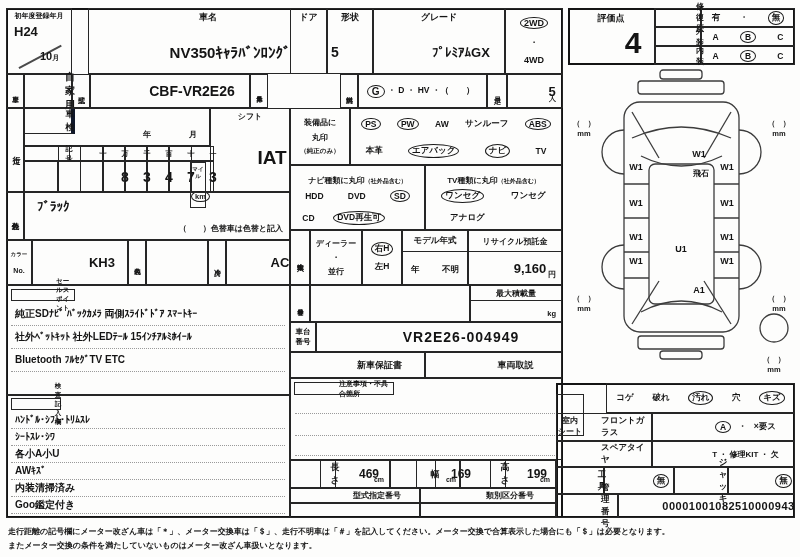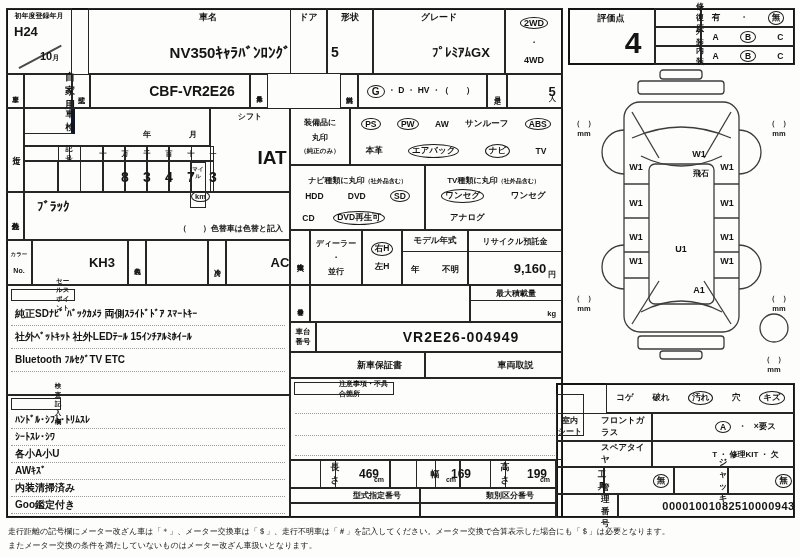--- a/index.html
+++ b/index.html
@@ -13,21 +13,21 @@
   .flexrow{display:flex;align-items:center;justify-content:space-around;}
   .toplab{position:absolute;top:2px;left:0;right:0;text-align:center;}
   .vlab{writing-mode:vertical-rl;text-orientation:upright;display:flex;align-items:center;justify-content:center;}
   .circled{border:1.5px solid #1a1a1a;border-radius:50%;padding:0 3px;display:inline-block;min-width:0.95em;text-align:center;}
   .dotline{position:absolute;border-bottom:1.5px dotted #9a9a9a;left:4px;right:4px;}
   .lineitem{position:absolute;left:4px;right:4px;display:flex;align-items:center;padding-left:4px;border-bottom:1.5px dotted #9a9a9a;}
   .hstrip{position:absolute;left:0;right:0;top:0;border-bottom:1px solid #262626;display:flex;align-items:center;justify-content:center;}
   .f55{font-size:5.5px}.f6{font-size:6px}.f65{font-size:6.5px}.f7{font-size:7px}.f75{font-size:7.5px}
   .f8{font-size:8px}.f85{font-size:8.5px}.f9{font-size:9px}.f10{font-size:10px}.f11{font-size:11px}
   .f12{font-size:12px}.f13{font-size:13px}.f14{font-size:14px}.f15{font-size:15px}.f19{font-size:19px}.f30{font-size:30px}
-  .nrm{font-weight:normal}
+  .nrm{font-weight:bold}
   svg text{font-family:"Liberation Sans","DejaVu Sans",sans-serif;}
 </style>
 </head>
 <body>
 
 <div id="canvas">
 
   <div class="cell b2" style="left:6px;top:8px;width:557px;height:510px"></div>
 
   <div class="cell" style="left:6px;top:8px;width:66px;height:66px">

